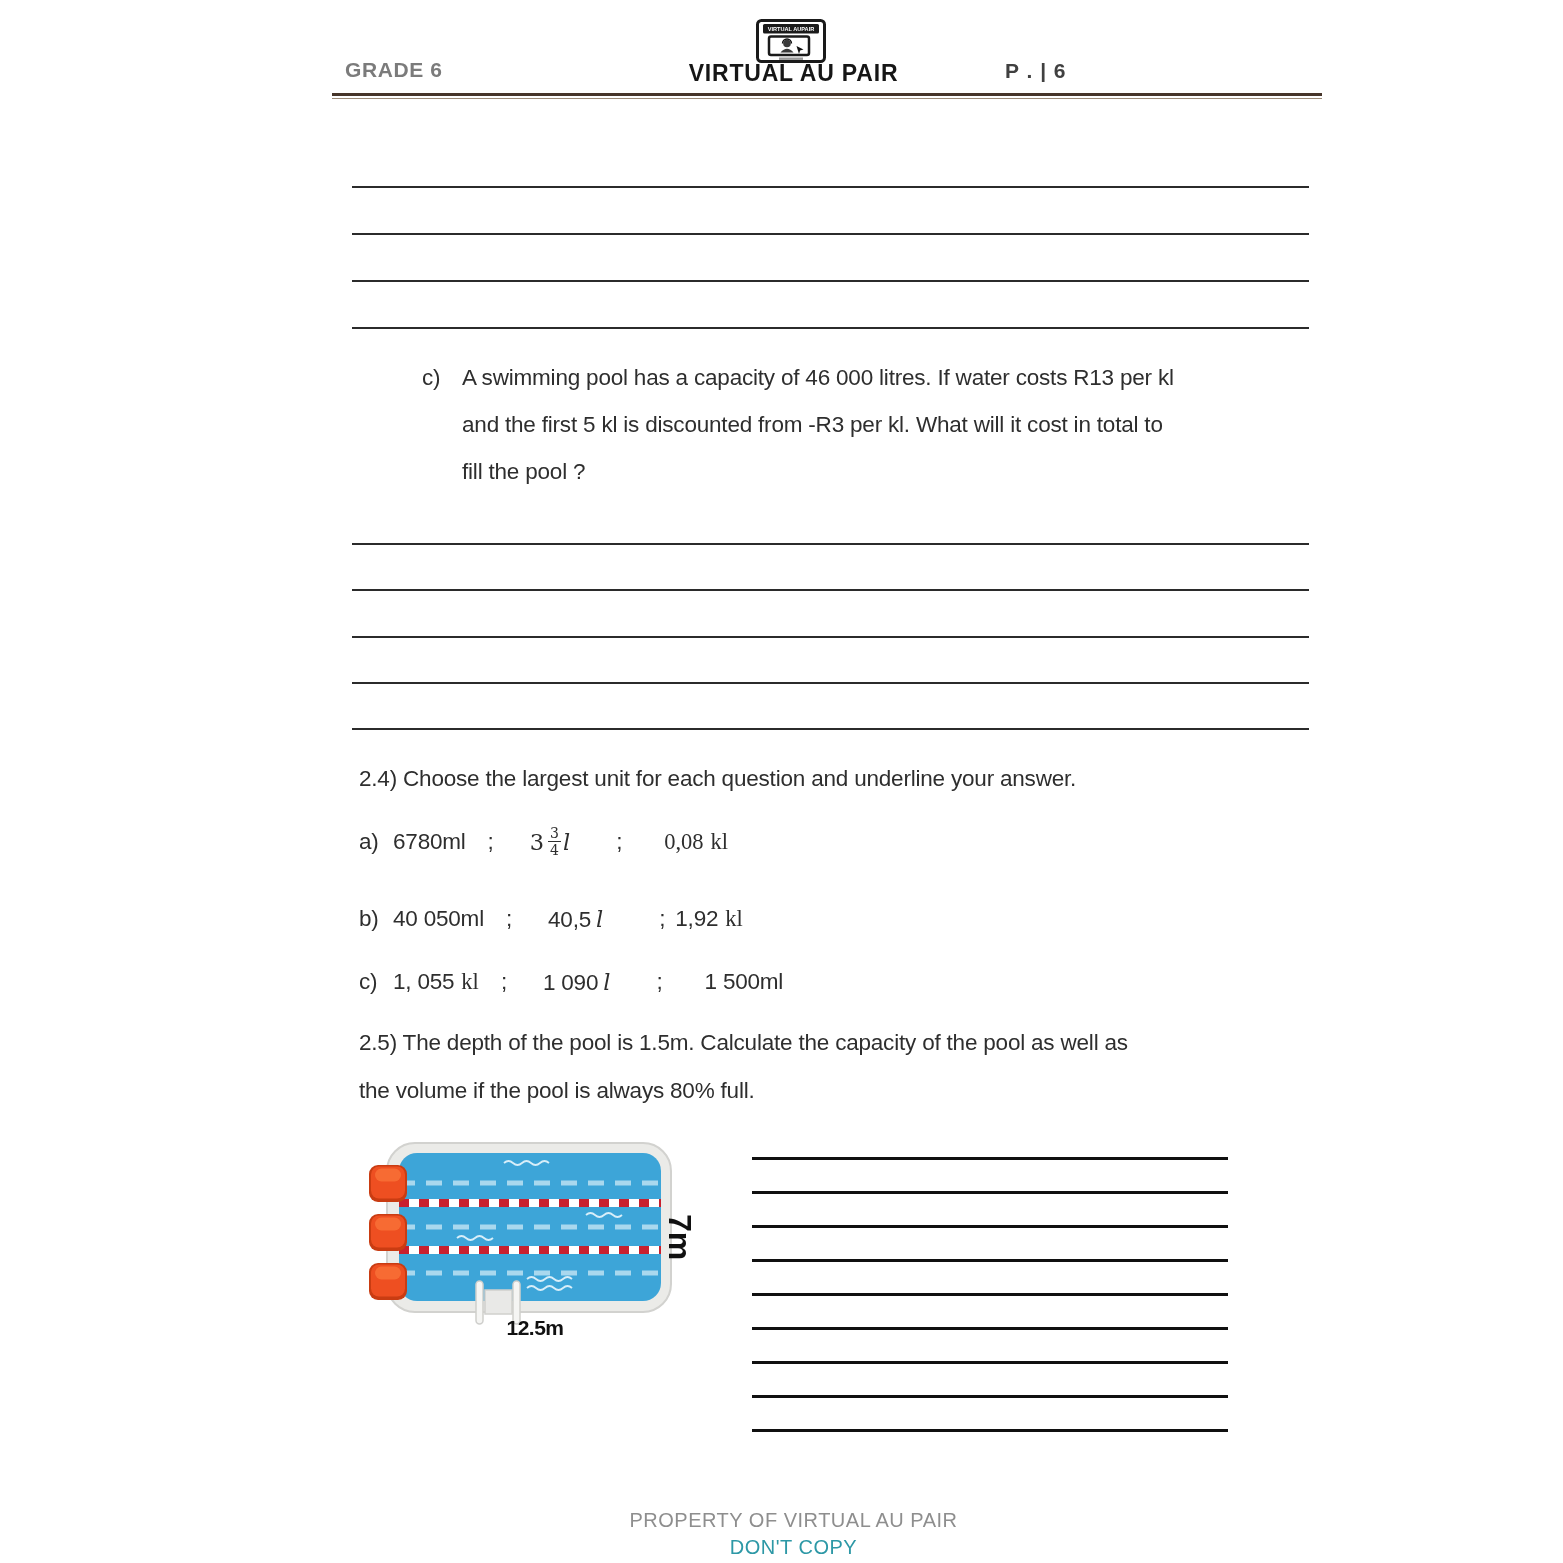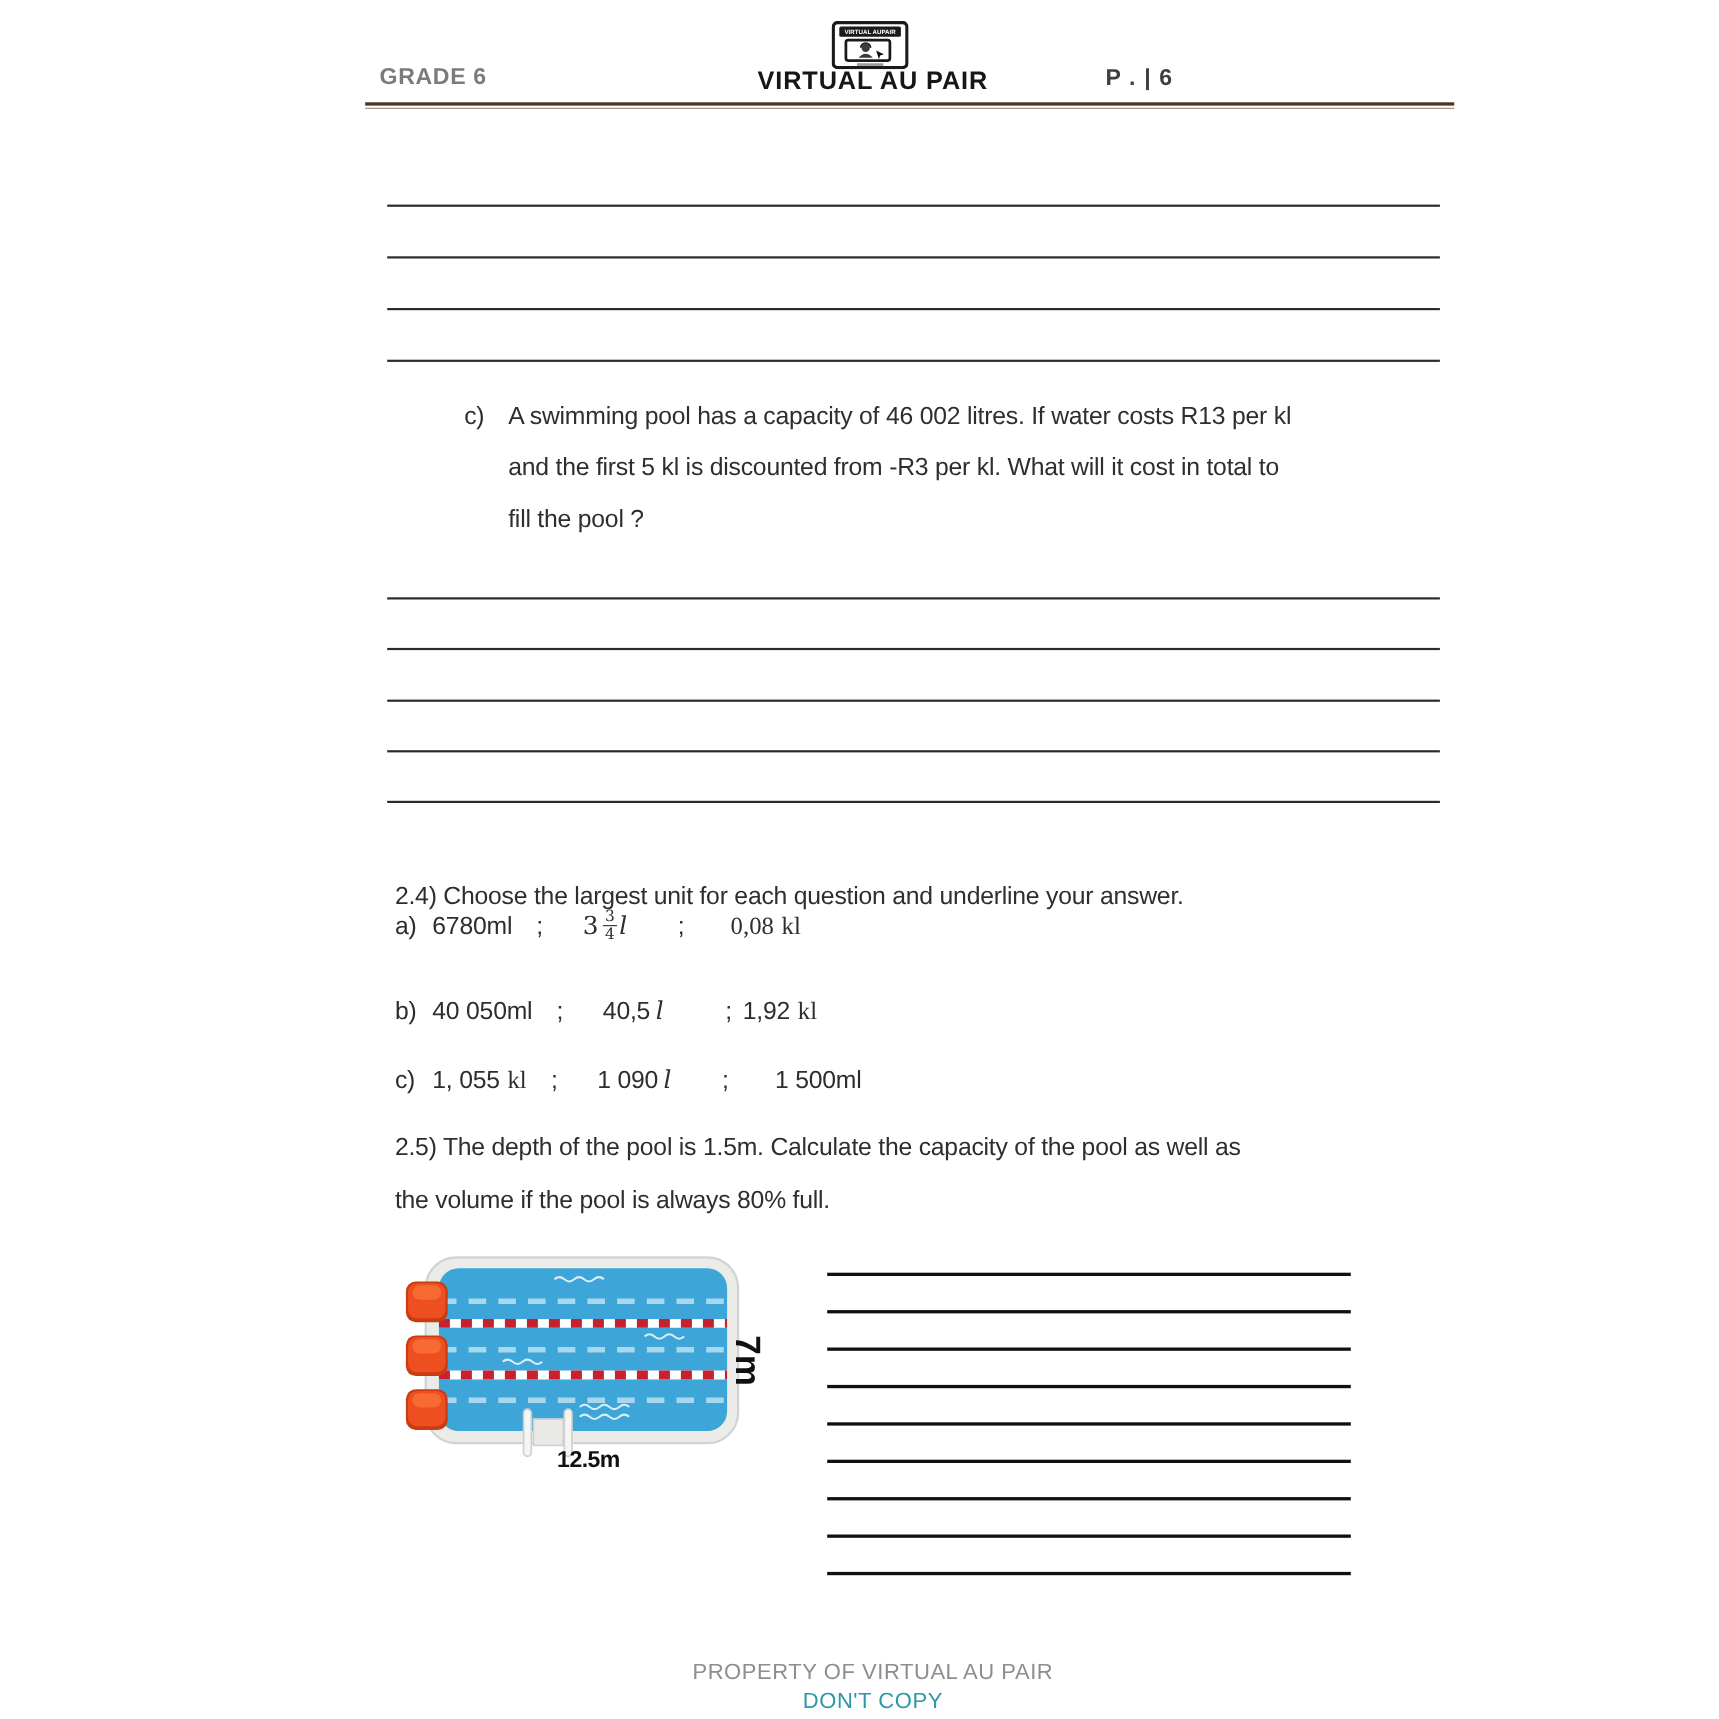--- a/index.html
+++ b/index.html
@@ -35,21 +35,21 @@
   .lines-top .answer-line{height:0;border-top:2.5px solid #2b2b2b;margin-bottom:45px;}
   .lines-mid{position:absolute;left:340px;top:543px;width:957px;}
   .lines-mid .answer-line{height:0;border-top:2.5px solid #2b2b2b;margin-bottom:44.3px;}
   .lines-right{position:absolute;left:740px;top:1157px;width:476px;}
   .lines-right .answer-line{height:0;border-top:3px solid #101010;margin-bottom:31px;}
   
   .body-text{font-size:22.5px;letter-spacing:-.2px;color:#2e2e2e;}
   .qc{position:absolute;left:410px;top:362px;width:900px;}
   .qc .qc-label{position:absolute;left:0;top:0;line-height:32px;}
   .qc .qc-line{padding-left:40px;line-height:32px;margin-bottom:15px;}
-  .q24-prompt{position:absolute;left:347px;top:800px;line-height:30px;}
+  .q24-prompt{position:absolute;left:347px;top:764px;line-height:30px;}
   .unit-row{position:absolute;left:347px;display:flex;align-items:center;}
   .row-a{top:812px;height:60px;}
   .row-b{top:902px;height:34px;}
   .row-c{top:965px;height:34px;}
   .unit-row .row-label{width:34px;}
   .sep1{margin-left:22px;}
   .opt2{margin-left:36px;}
   .sep2{margin-left:46px;}
   .opt3{margin-left:42px;}
   .sep2-tight{margin-left:56px;}
@@ -110,21 +110,21 @@
 
   <div class="lines-top">
     <div class="answer-line"></div>
     <div class="answer-line"></div>
     <div class="answer-line"></div>
     <div class="answer-line"></div>
   </div>
 
   <div class="qc body-text">
     <span class="qc-label">c)</span>
-    <div class="qc-line">A swimming pool has a capacity of 46 002 litres. If water costs R13 per kl</div>
+    <div class="qc-line">A swimming pool has a capacity of 46 000 litres. If water costs R13 per kl</div>
     <div class="qc-line">and the first 5 kl is discounted from -R3 per kl. What will it cost in total to</div>
     <div class="qc-line">fill the pool ?</div>
   </div>
 
   <div class="lines-mid">
     <div class="answer-line"></div>
     <div class="answer-line"></div>
     <div class="answer-line"></div>
     <div class="answer-line"></div>
     <div class="answer-line"></div>

